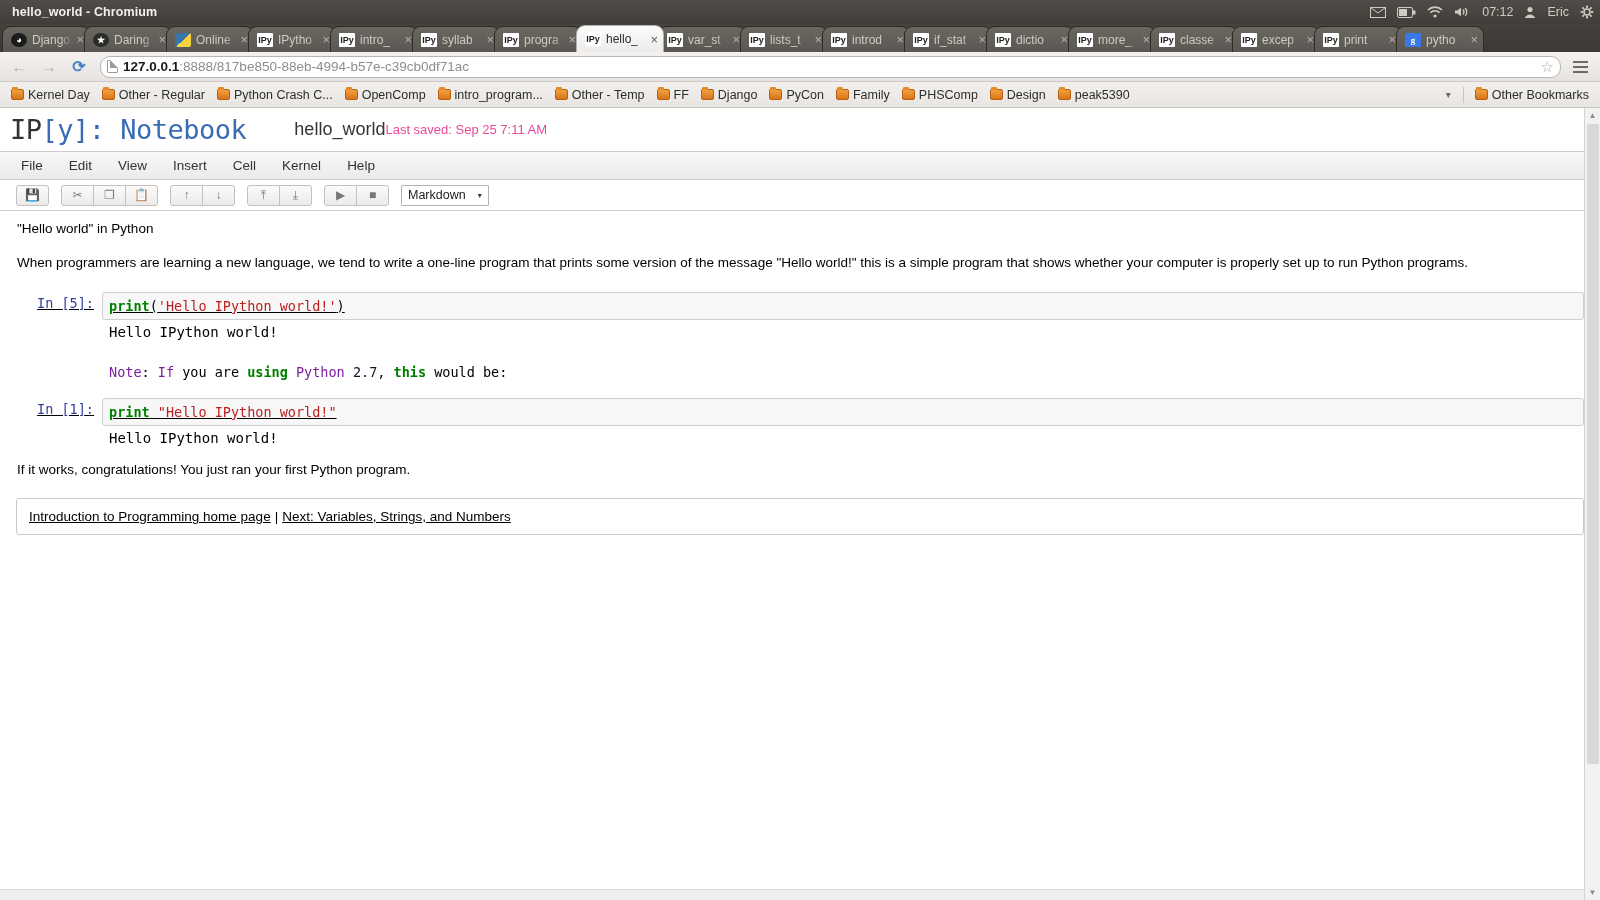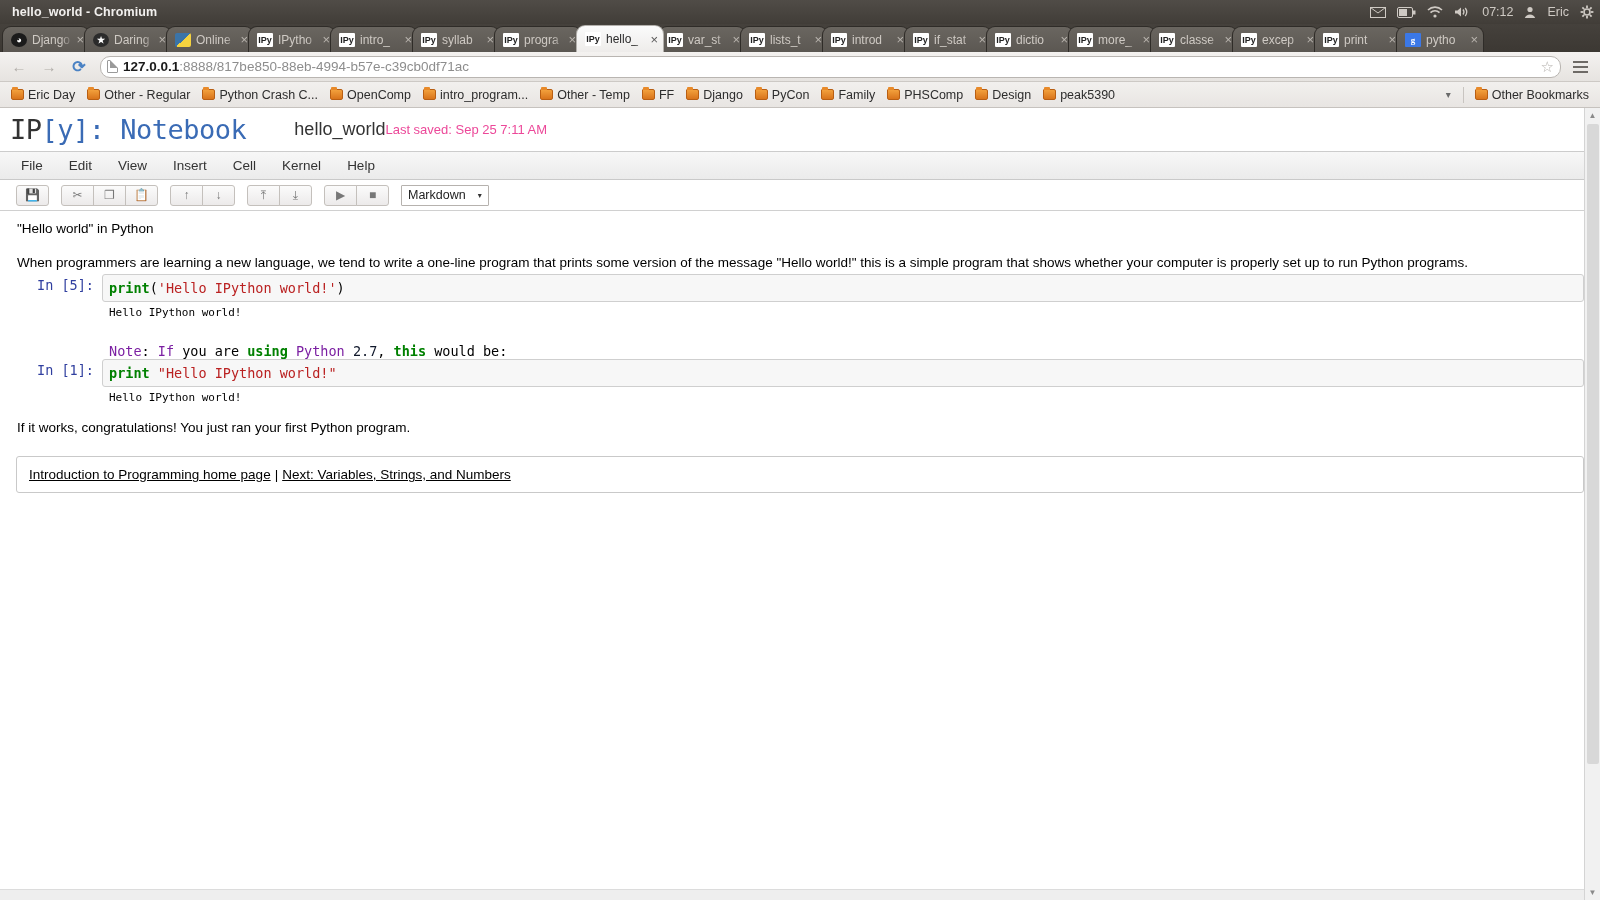--- a/index.html
+++ b/index.html
@@ -261,20 +261,22 @@
     font-size: 13.5px;
     color: #000;
     line-height: 1.5;
     padding: 8px 0 0 1px;
   }
   .md-para { padding-top: 14px; }
 
   .cell-row {
     display: flex;
     align-items: flex-start;
+    margin-top: 18px;
+    text-decoration: underline;
   }
   .prompt {
     width: 86px;
     flex: 0 0 86px;
     text-align: right;
     padding-right: 8px;
     padding-top: 3px;
     font-family: "DejaVu Sans Mono", monospace;
     font-size: 13.5px;
     color: #303f9f;
@@ -294,21 +296,21 @@
     white-space: pre;
   }
   .out-row {
     display: flex;
     margin-top: 4px;
   }
   .out-prompt { width: 86px; flex: 0 0 86px; }
   .out-text {
     flex: 1 1 auto;
     font-family: "DejaVu Sans Mono", monospace;
-    font-size: 11px;
+    font-size: 14px;
     color: #000;
     padding-left: 7px;
     white-space: pre;
   }
   .note-row {
     display: flex;
     margin-top: 24px;
   }
   .note-text {
     flex: 1 1 auto;
@@ -523,21 +525,21 @@
   <span class="menu-btn">
       <i></i>
       <i></i>
       <i></i>
     </span>
 </div>
 
 <div class="bookmarks" id="bookmarksbar">
     <span class="bm">
       <span class="folder-ic"></span>
-      <span>Eric Day</span>
+      <span>Kernel Day</span>
     </span>
     <span class="bm">
       <span class="folder-ic"></span>
       <span>Other - Regular</span>
     </span>
     <span class="bm">
       <span class="folder-ic"></span>
       <span>Python Crash C...</span>
     </span>
     <span class="bm">

